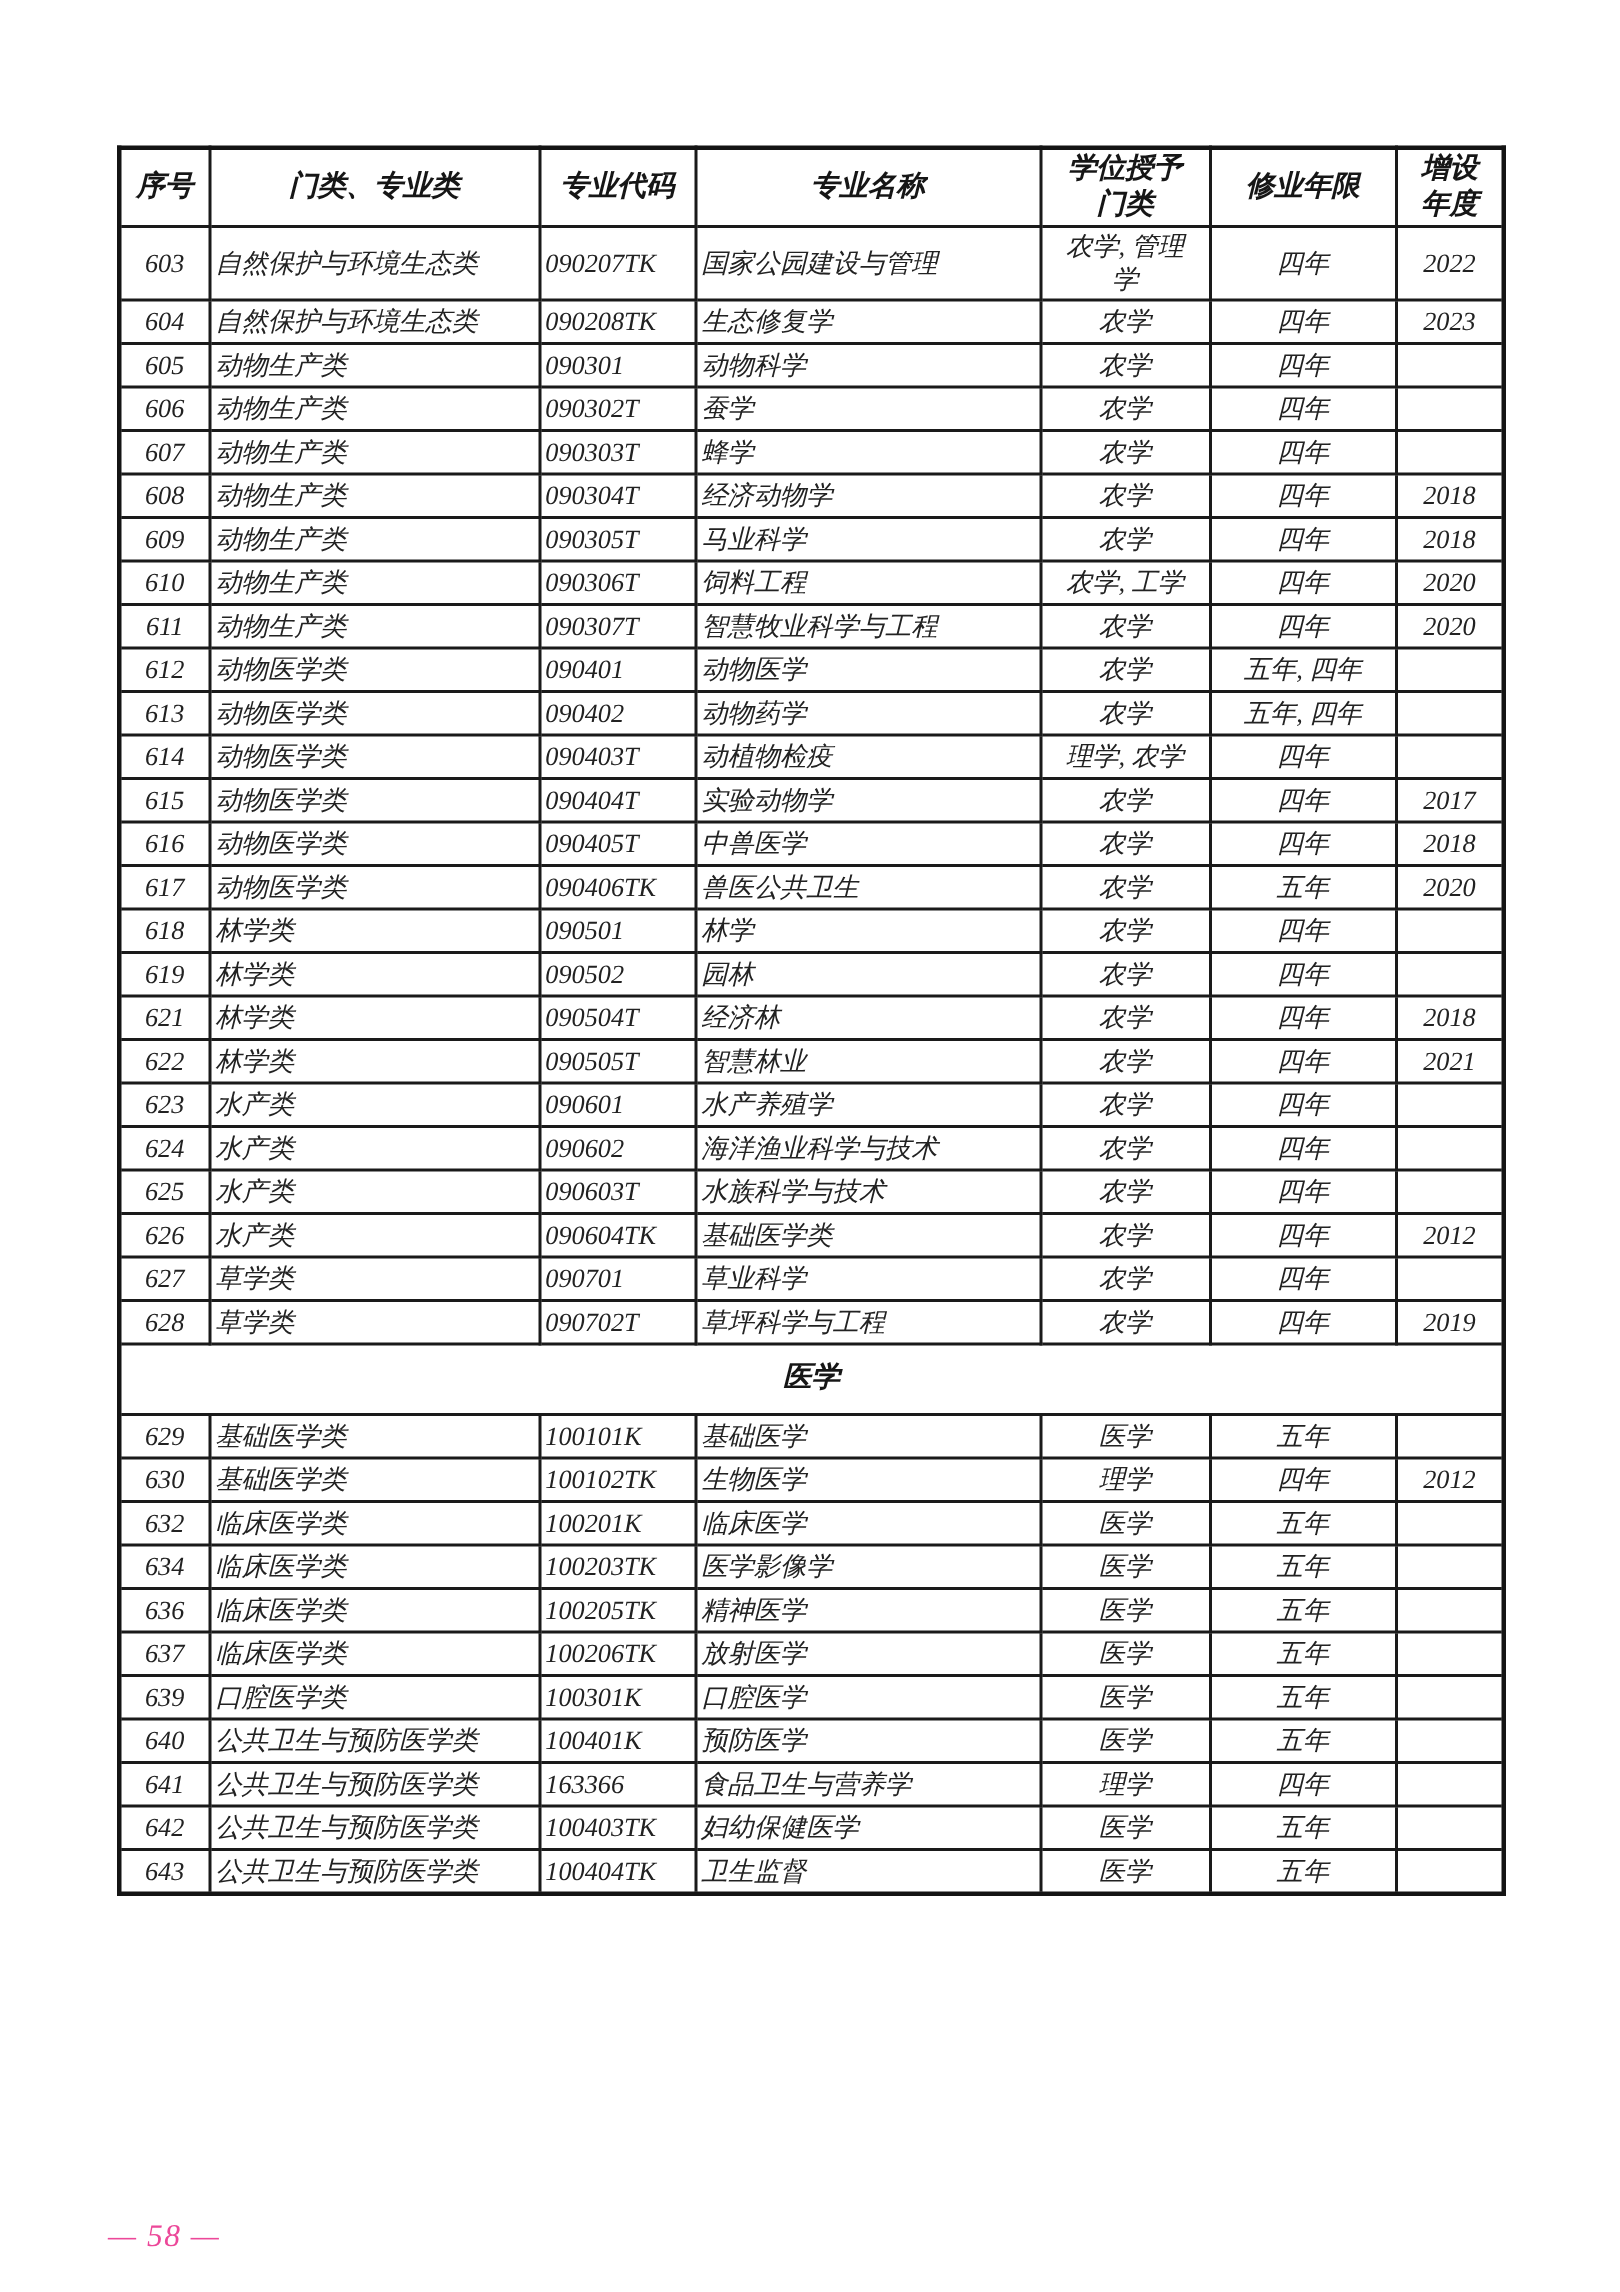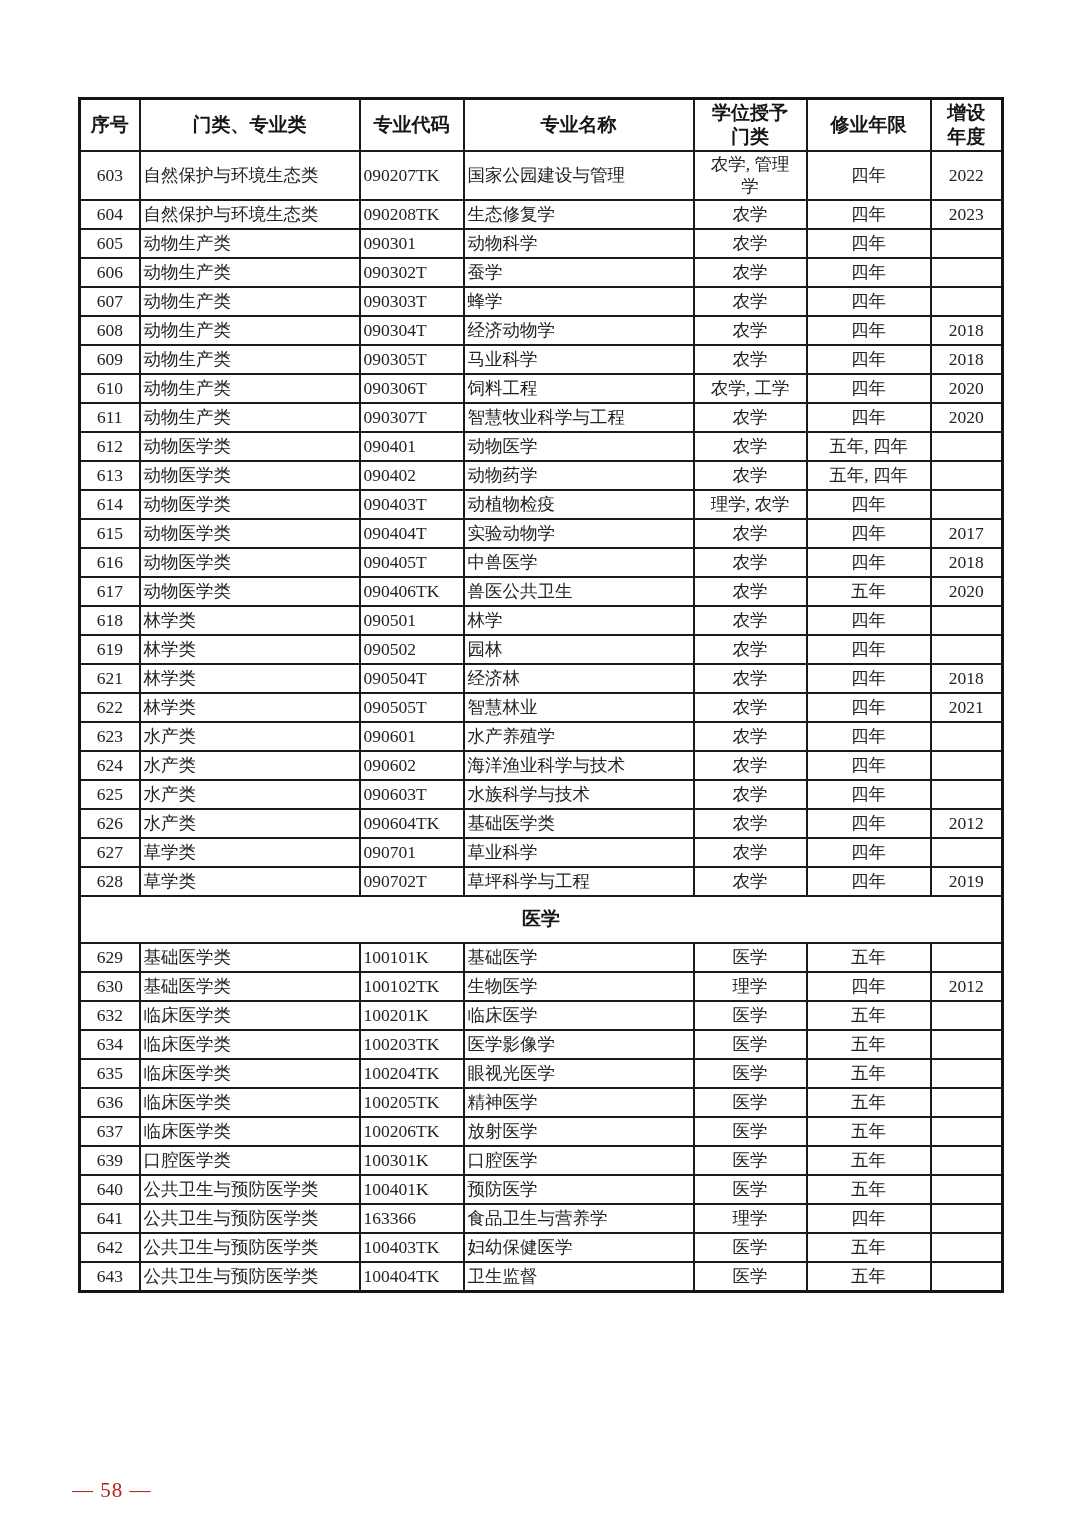--- a/index.html
+++ b/index.html
@@ -5,20 +5,21 @@
   * { margin: 0; padding: 0; box-sizing: border-box; }
   html, body { background: #ffffff; }
   .page {
     position: relative;
     width: 1080px;
     height: 1528px;
     background: #ffffff;
     font-family: "Liberation Serif", "DejaVu Serif", serif;
     color: #1c1c1c;
     overflow: hidden;
+    font-style: italic;
   }
   table.catalog {
     position: absolute;
     left: 78px;
     top: 97px;
     width: 925px;
     border-collapse: collapse;
     table-layout: fixed;
     border: 3px solid #141414;
   }
@@ -50,21 +51,21 @@
     font-size: 19px;
     font-weight: bold;
     text-align: center;
     color: #161616;
   }
   .footer {
     position: absolute;
     left: 72px;
     top: 1478px;
     font-size: 21px;
-    color: #b91c1c;
+    color: #ec4899;
     letter-spacing: 1px;
   }
 </style>
 </head>
 <body>
 
 <div class="page">
   <table class="catalog">
     <colgroup>
       <col style="width:60px">
@@ -348,29 +349,20 @@
         <tr>
           <td class="ac">634</td>
           <td class="al">临床医学类</td>
           <td class="al">100203TK</td>
           <td class="al">医学影像学</td>
           <td class="ac">医学</td>
           <td class="ac">五年</td>
           <td class="ac"></td>
         </tr>
         <tr>
-          <td class="ac">635</td>
-          <td class="al">临床医学类</td>
-          <td class="al">100204TK</td>
-          <td class="al">眼视光医学</td>
-          <td class="ac">医学</td>
-          <td class="ac">五年</td>
-          <td class="ac"></td>
-        </tr>
-        <tr>
           <td class="ac">636</td>
           <td class="al">临床医学类</td>
           <td class="al">100205TK</td>
           <td class="al">精神医学</td>
           <td class="ac">医学</td>
           <td class="ac">五年</td>
           <td class="ac"></td>
         </tr>
         <tr>
           <td class="ac">637</td>

